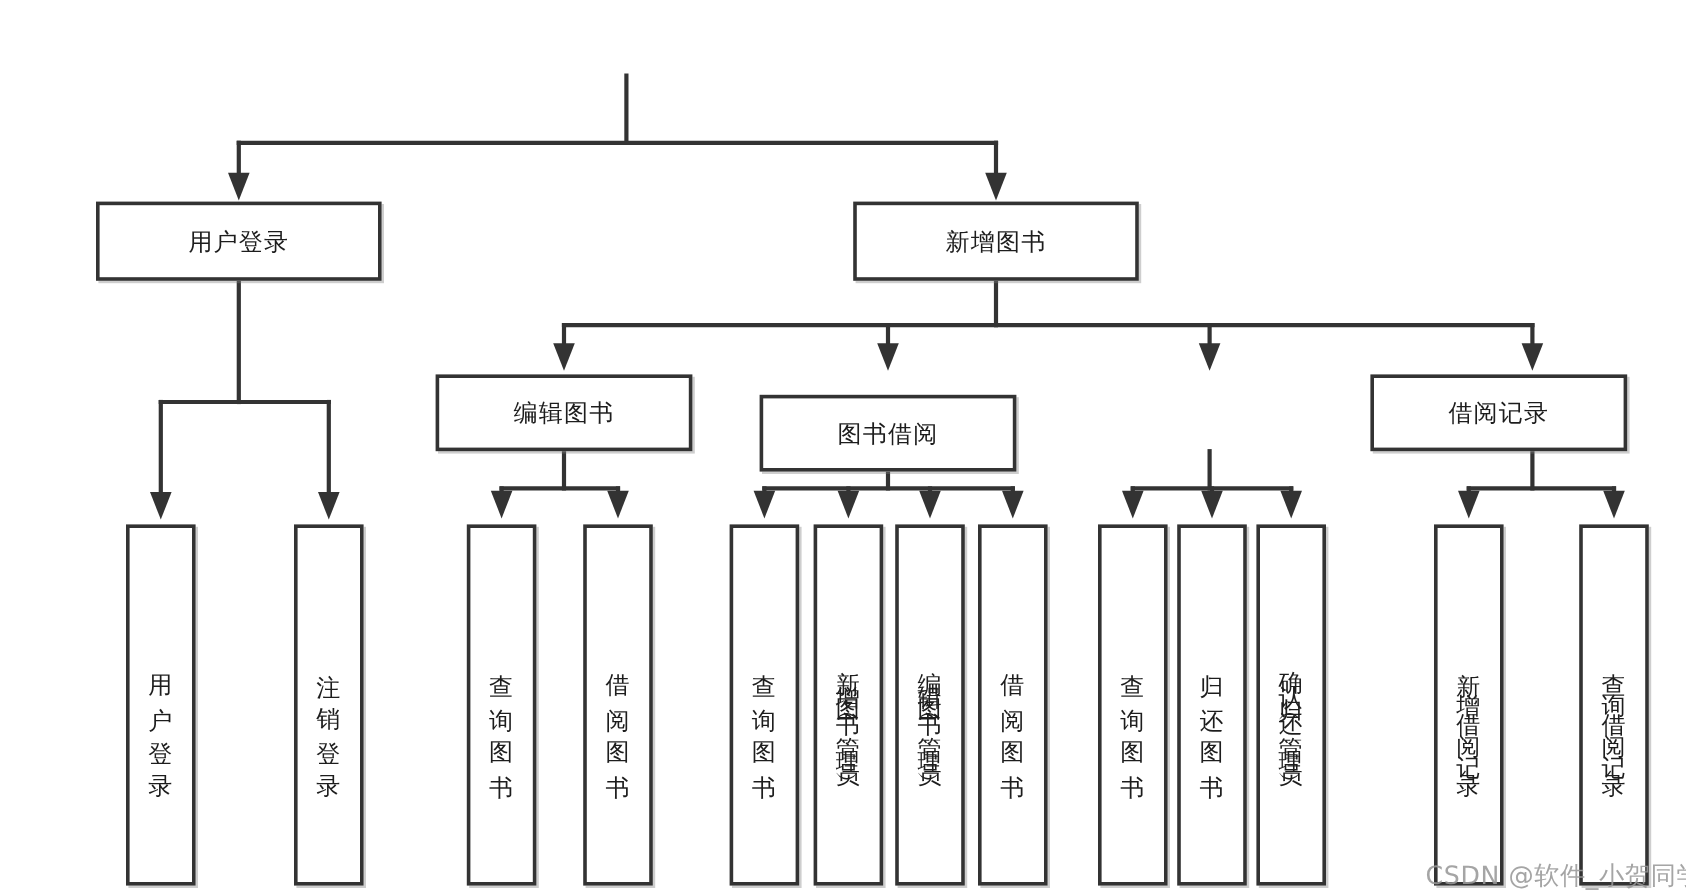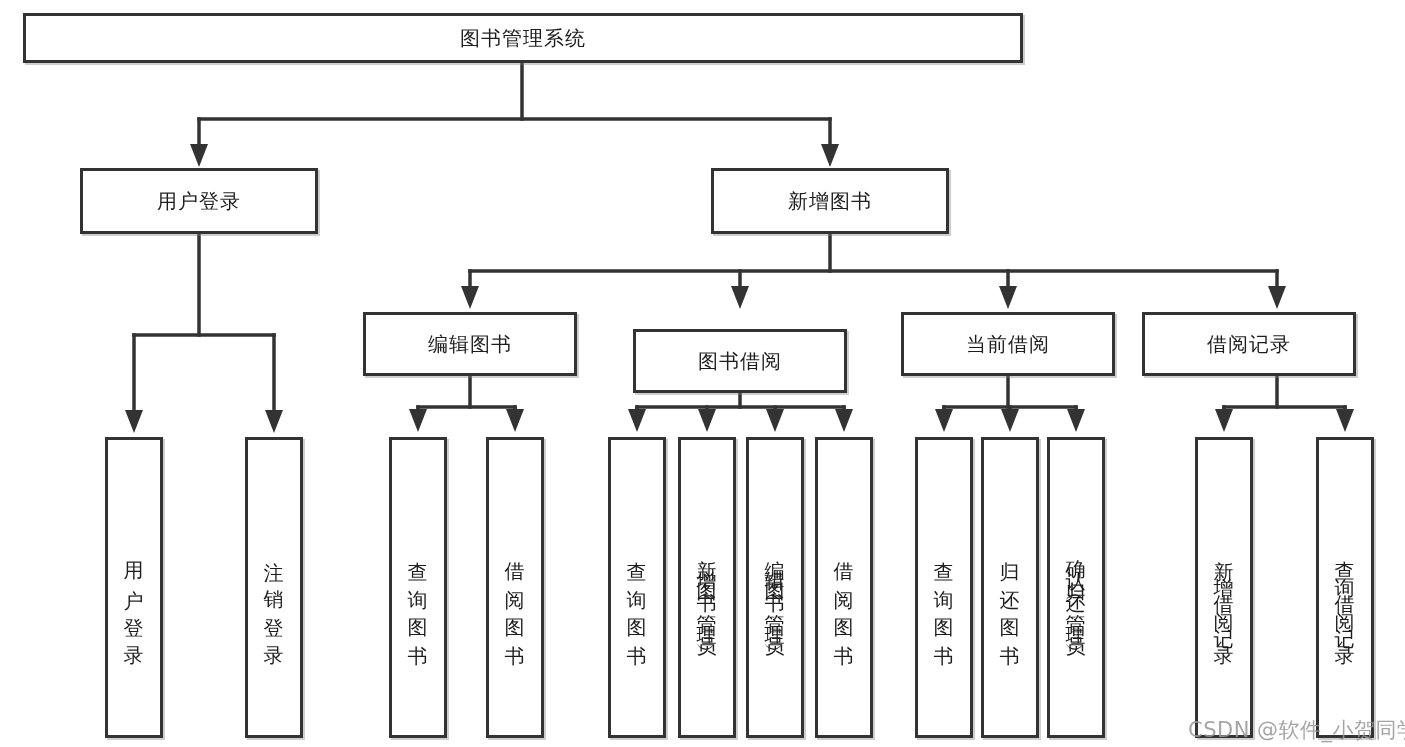--- a/index.html
+++ b/index.html
@@ -117,39 +117,33 @@
     <g>
       <path d="M1277 376 V407"></path>
       <path d="M1224 407 H1345"></path>
       <path d="M1224 407 V412"></path>
       <path d="M1345 407 V412"></path>
       <polygon points="1215,409 1233,409 1224,432"></polygon>
       <polygon points="1336,409 1354,409 1345,432"></polygon>
     </g>
   </svg>
 
-  <div class="hnode" style="left:23px;top:13px;width:1000px;height:50px;">
-    <span>图书管理系统</span>
-  </div>
 
   <div class="hnode" style="left:80px;top:168px;width:238px;height:66px;">
     <span>用户登录</span>
   </div>
   <div class="hnode" style="left:711px;top:168px;width:238px;height:66px;">
     <span>新增图书</span>
   </div>
 
   <div class="hnode" style="left:363px;top:312px;width:214px;height:64px;">
     <span>编辑图书</span>
   </div>
   <div class="hnode" style="left:633px;top:304px;width:214px;height:64px;margin-top:25px;">
     <span>图书借阅</span>
-  </div>
-  <div class="hnode" style="left:901px;top:312px;width:214px;height:64px;">
-    <span>当前借阅</span>
   </div>
   <div class="hnode" style="left:1142px;top:312px;width:214px;height:64px;">
     <span>借阅记录</span>
   </div>
 
   <div class="leaf" style="left:105px;">
     <span class="vlabel" style="letter-spacing: 28px; margin-top: 28px;">用户登录</span>
   </div>
   <div class="leaf" style="left:245px;">
     <span class="vlabel" style="letter-spacing: 28px; margin-top: 28px;">注销登录</span>

